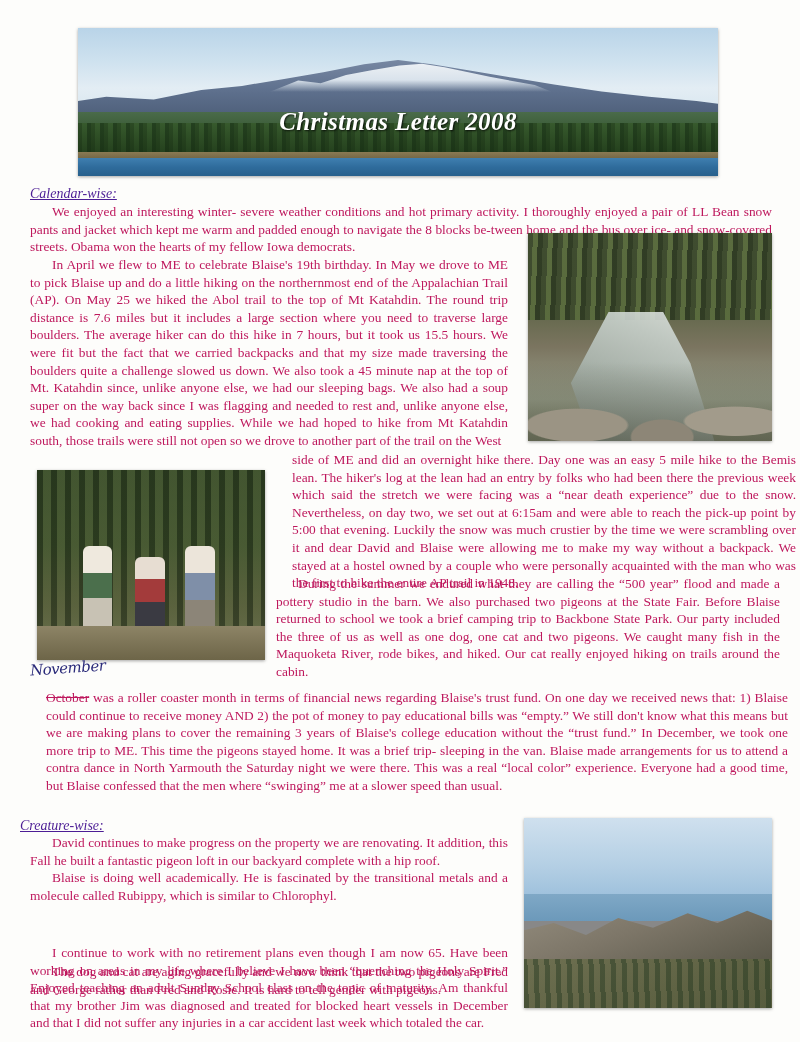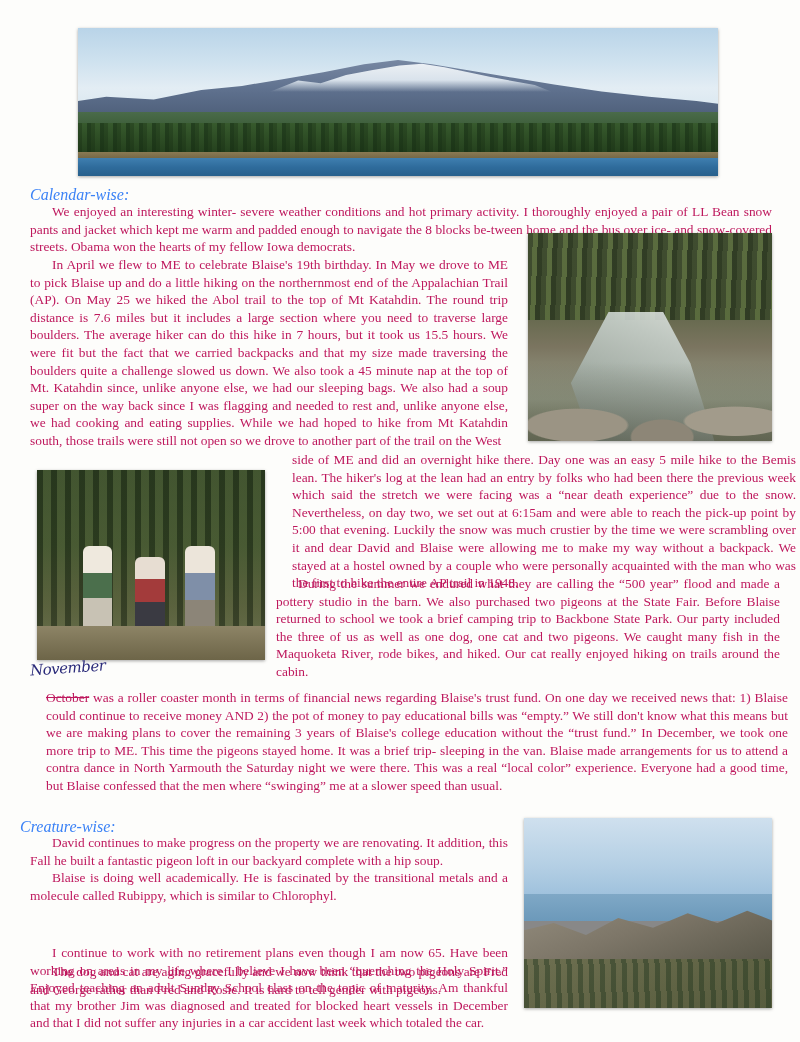--- a/index.html
+++ b/index.html
@@ -95,22 +95,23 @@
     font-size: 25px;
     color: #ffffff;
     text-shadow: 1px 1px 2px rgba(0,0,0,.75);
     letter-spacing: .4px;
   }
 
   
   .section-head {
     position: absolute;
     font-style: italic;
-    font-size: 16px;
-    color: #3b82f6;
+    font-size: 14px;
+    color: #4c1d95;
+    text-decoration: underline;
   }
   #head-calendar { left: 30px; top: 186px; }
   #head-creature { left: 20px; top: 818px; }
 
   .txt {
     position: absolute;
     font-size: 13.4px;
     line-height: 17.6px;
     text-align: justify;
     color: #be185d;
@@ -234,20 +235,21 @@
 <div class="page">
 
   <div class="banner photo">
     <div class="sky"></div>
     <div class="mtn"></div>
     <div class="snow"></div>
     <div class="forest-far"></div>
     <div class="forest-near"></div>
     <div class="shore"></div>
     <div class="water"></div>
+    <div class="banner-title">Christmas Letter 2008</div>
   </div>
 
   <div class="section-head" id="head-calendar">Calendar-wise:</div>
 
   <div class="txt indent" id="p1">We enjoyed an interesting winter- severe weather conditions and hot primary activity.  I thoroughly enjoyed a pair of LL Bean snow pants and jacket which kept me warm and padded enough to navigate the 8 blocks be-tween home and the bus over ice- and snow-covered streets.  Obama won the hearts of my fellow Iowa democrats.</div>
 
   <div class="photo" id="photo-stream">
     <div class="stream-bg"></div>
     <div class="stream-trees"></div>
     <div class="stream-water"></div>
@@ -275,18 +277,18 @@
 
   <div class="section-head" id="head-creature">Creature-wise:</div>
 
   <div class="photo" id="photo-ridge">
     <div class="ridge-sky"></div>
     <div class="ridge-sea"></div>
     <div class="ridge-rock"></div>
     <div class="ridge-scrub"></div>
   </div>
 
-  <div class="txt indent" id="p5">David continues to make progress on the property we are renovating. It addition, this Fall he built a fantastic pigeon loft in our backyard complete with a hip soup.</div>
+  <div class="txt indent" id="p5">David continues to make progress on the property we are renovating. It addition, this Fall he built a fantastic pigeon loft in our backyard complete with a hip roof.</div>
   <div class="txt indent" id="p6">Blaise is doing well academically.  He is fascinated by the transitional metals and a molecule called Rubippy, which is similar to Chlorophyl.</div>
   <div class="txt indent" id="p7">I continue to work with no retirement plans even though I am now 65.  Have been working on areas in my life where I believe I have been “quenching the Holy Spirit.”  Enjoyed teaching an adult Sunday School class on the topic of maturity.  Am thankful that my brother Jim was diagnosed and treated for blocked heart vessels in December and that I did not suffer any injuries in a car accident last week which totaled the car.</div>
   <div class="txt indent" id="p8">The dog and cat are aging gracefully and we now think that the two pigeons are Fred and George rather than Fred and Rosie.  It is hard to tell gender with pigeons.</div>
 
 </div>
 
 </body></html>

